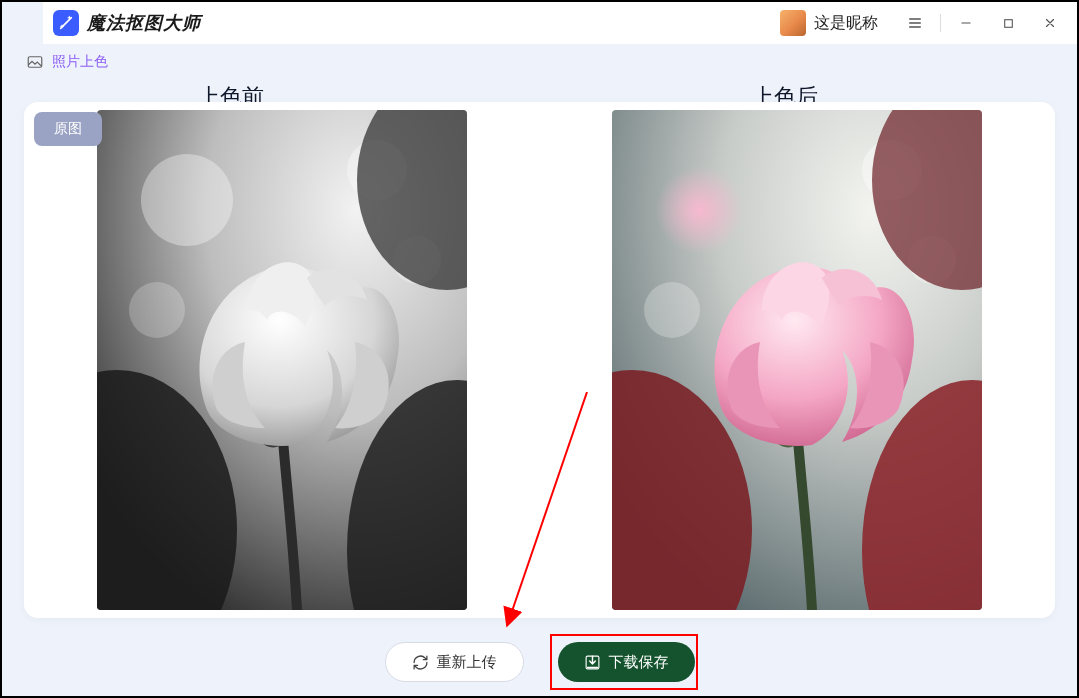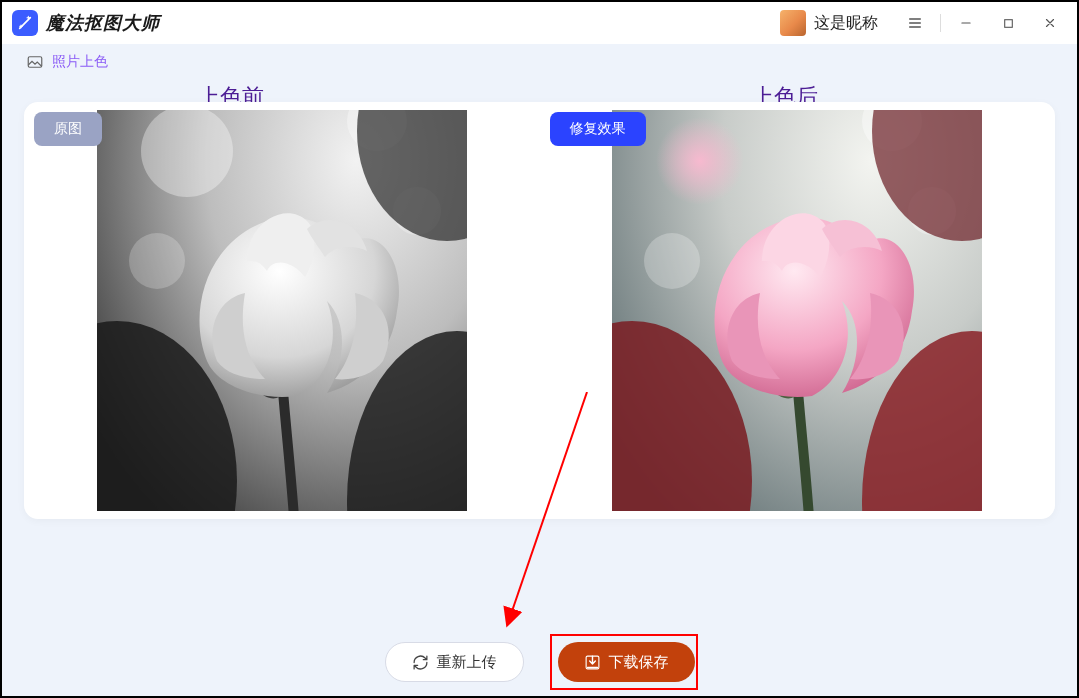--- a/index.html
+++ b/index.html
@@ -13,20 +13,21 @@
     overflow: hidden;
   }
 
   
   .titlebar {
     height: 42px;
     display: flex;
     align-items: center;
     padding: 0 6px 0 10px;
     background: #fff;
+    margin-left: 41px;
   }
   .app-logo {
     width: 26px; height: 26px;
     border-radius: 6px;
     background: #3b5cff;
     display: flex; align-items: center; justify-content: center;
   }
   .app-title {
     font-weight: 700;
     font-size: 18px;
@@ -58,33 +59,33 @@
     align-items: center;
     padding: 0 24px;
     gap: 8px;
     font-size: 14px;
     color: #8b5cf6;
   }
 
   
   .anno {
     position: absolute;
-    color: #4c1d95;
+    color: #0f172a;
     font-size: 22px;
     font-family: SimSun, serif;
     pointer-events: none;
   }
   .arrow-svg { position: absolute; pointer-events: none; }
 
   
   .card {
     position: absolute;
     left: 22px; right: 22px;
     top: 100px;
-    height: 417px;
+    height: 516px;
     background: #fff;
     border-radius: 14px;
     box-shadow: 0 2px 8px rgba(0,0,0,.04);
     display: flex;
     gap: 16px;
     padding: 8px;
     text-align: center;
   }
   .pane {
     position: relative;
@@ -136,21 +137,21 @@
     font-size: 15px;
     cursor: pointer;
     border: none;
   }
   .btn.reupload {
     background: #fff;
     color: #333;
     border: 1px solid #d8dbe6;
   }
   .btn.download {
-    background: #c2410c;
+    background: #14532d;
     color: #fff;
   }
   .highlight-box {
     position: absolute;
     border: 2px solid #f00;
     pointer-events: none;
   }
 </style>
 </head>
 <body>
@@ -240,21 +241,20 @@
           <path d="M150 200 C150 160 190 140 210 160 C222 172 218 200 208 216 C196 200 176 196 170 210 C162 198 154 200 150 200 Z" fill="#efefef"></path>
           <path d="M210 168 C230 150 262 160 270 190 C258 184 238 184 228 196 C220 184 214 176 210 168 Z" fill="#e2e2e2"></path>
           <path d="M120 300 C108 270 120 238 148 232 C142 268 148 296 168 318 C150 318 130 314 120 300 Z" fill="#cfcfcf"></path>
           <path d="M258 232 C288 238 300 270 286 300 C276 314 256 320 238 318 C256 296 262 264 258 232 Z" fill="#cfcfcf"></path>
         </g>
       </svg>
     </div>
   </div>
 
   <div class="pane">
-    <div class="badge blue">修复效果</div>
     <div class="img-wrap">
       <svg viewBox="0 0 370 500" preserveAspectRatio="xMidYMid slice">
         <defs>
           <radialGradient id="cbg" cx="70%" cy="20%" r="90%">
             <stop offset="0%" stop-color="#f3f4f0"></stop>
             <stop offset="45%" stop-color="#c8ccc9"></stop>
             <stop offset="100%" stop-color="#5a6a6d"></stop>
           </radialGradient>
           <radialGradient id="cpet" cx="40%" cy="30%" r="80%">
             <stop offset="0%" stop-color="#ffe9f1"></stop>

